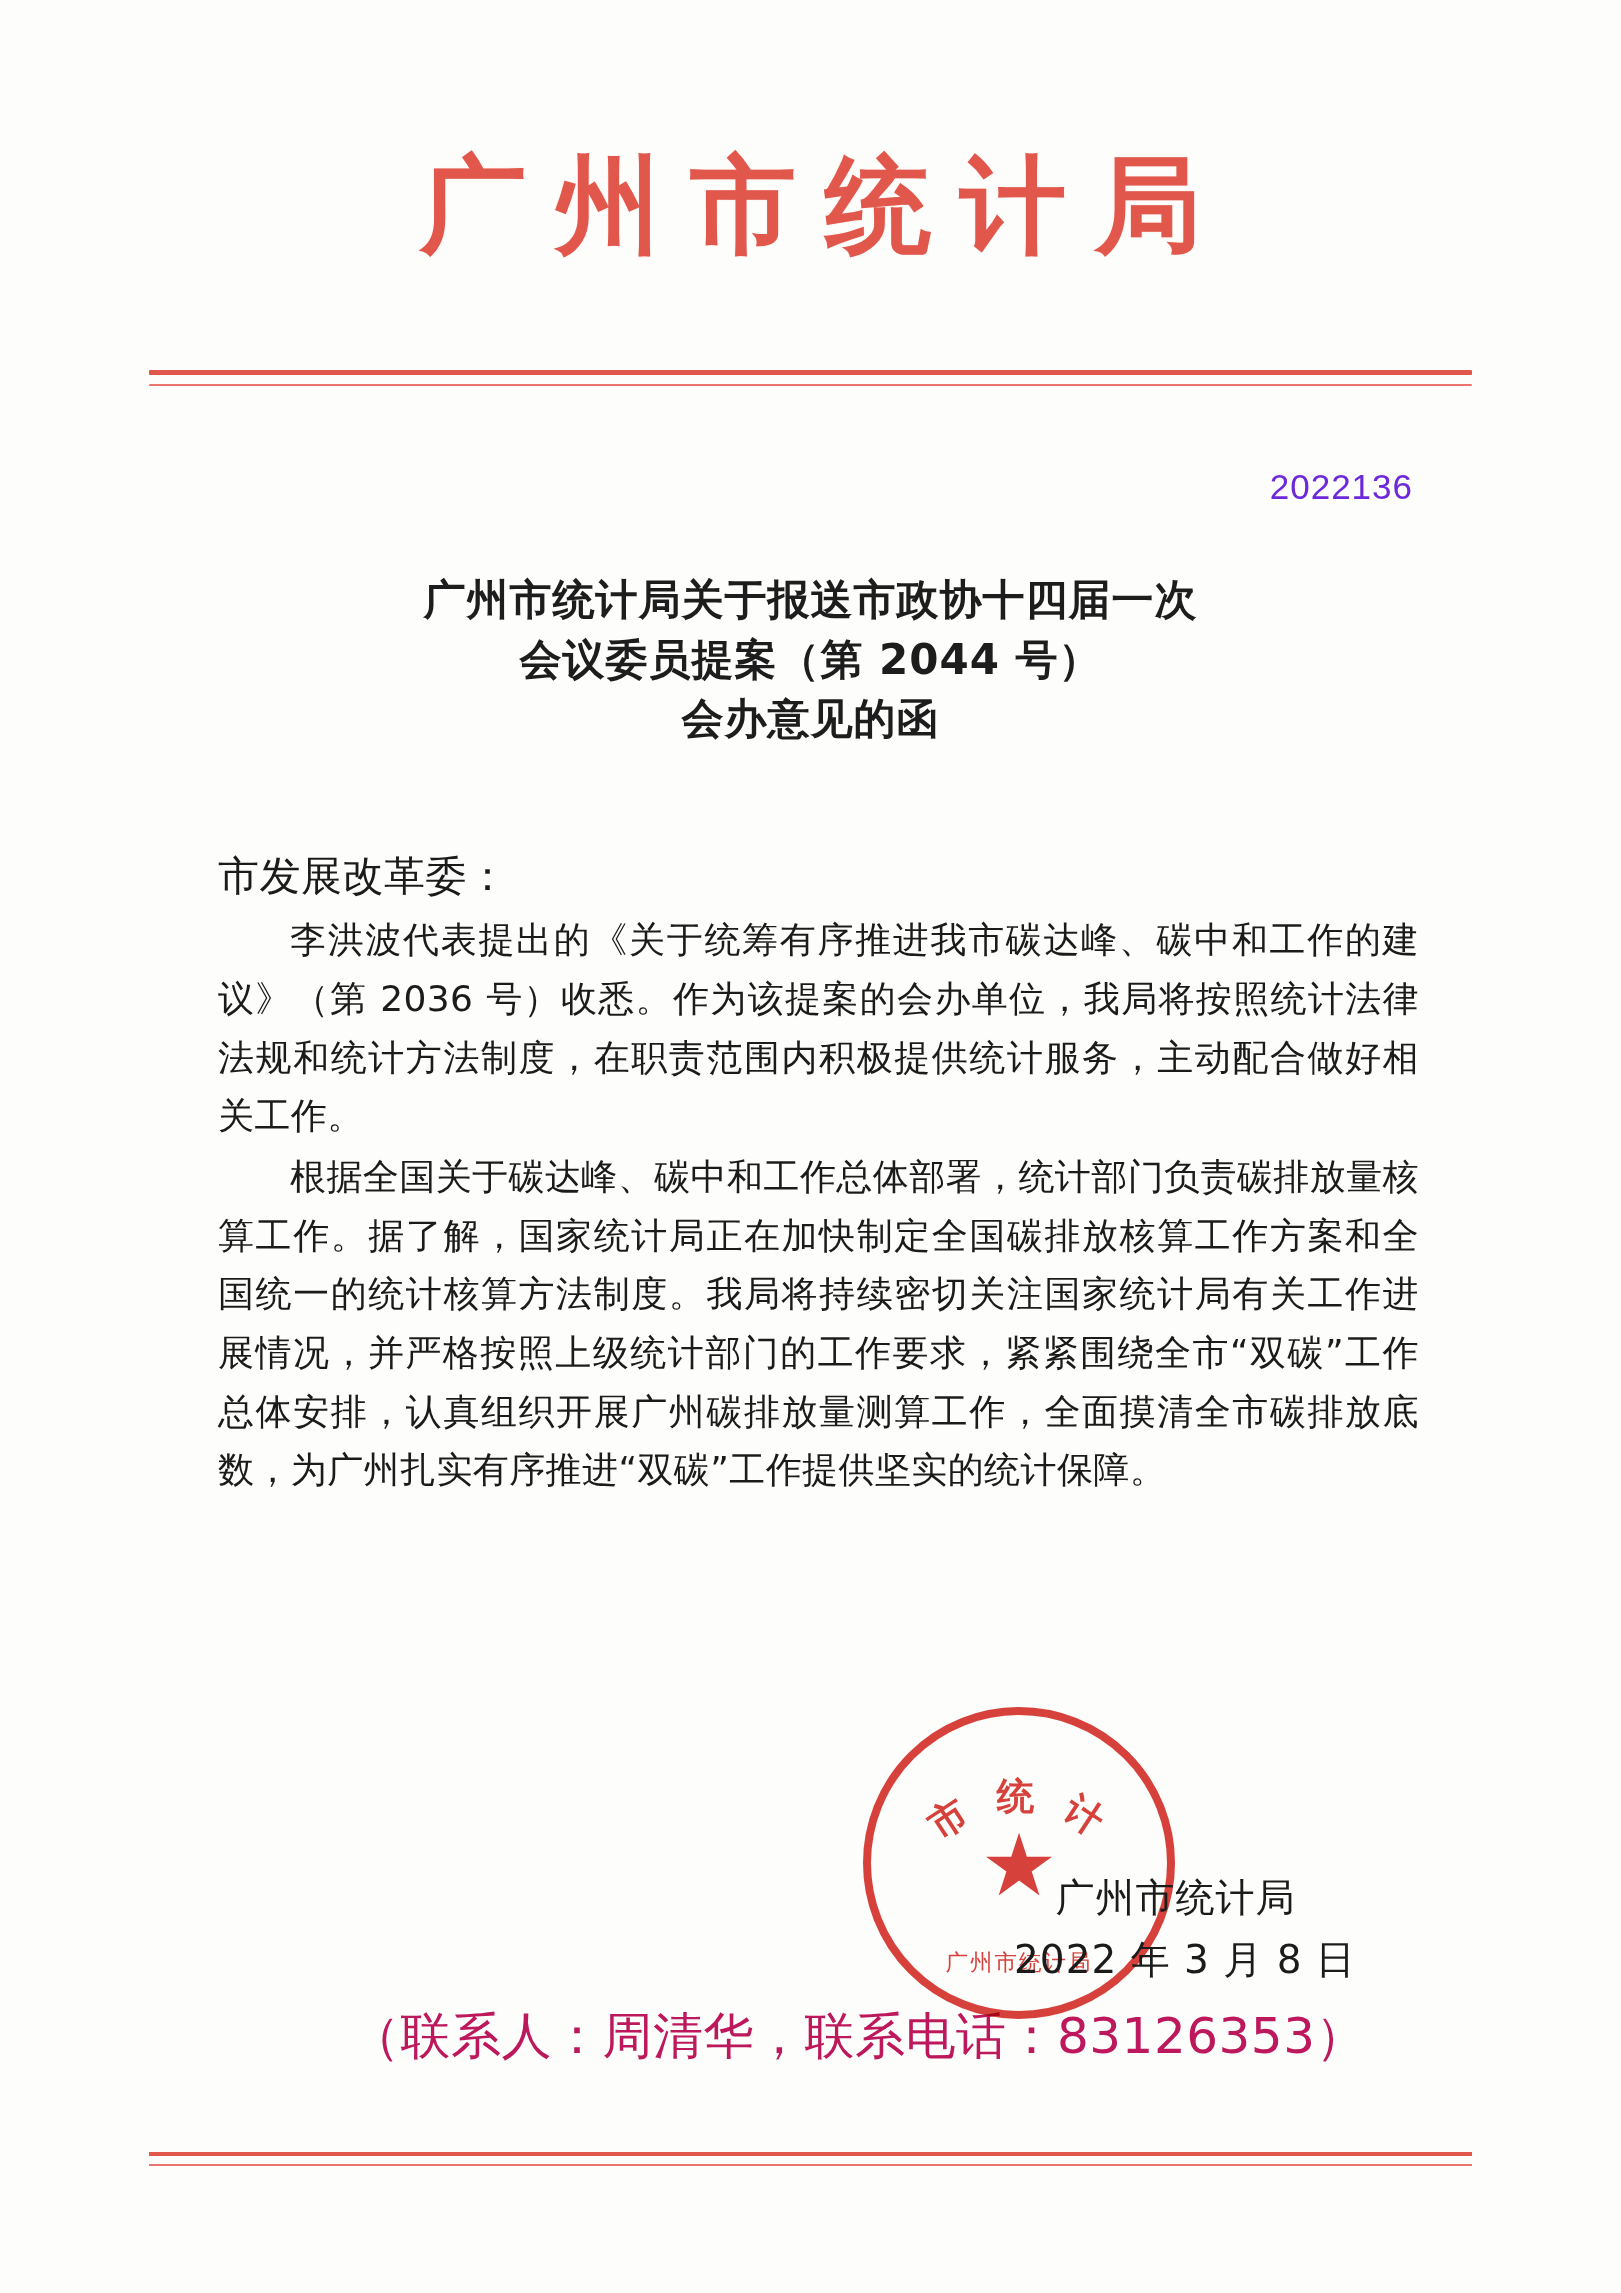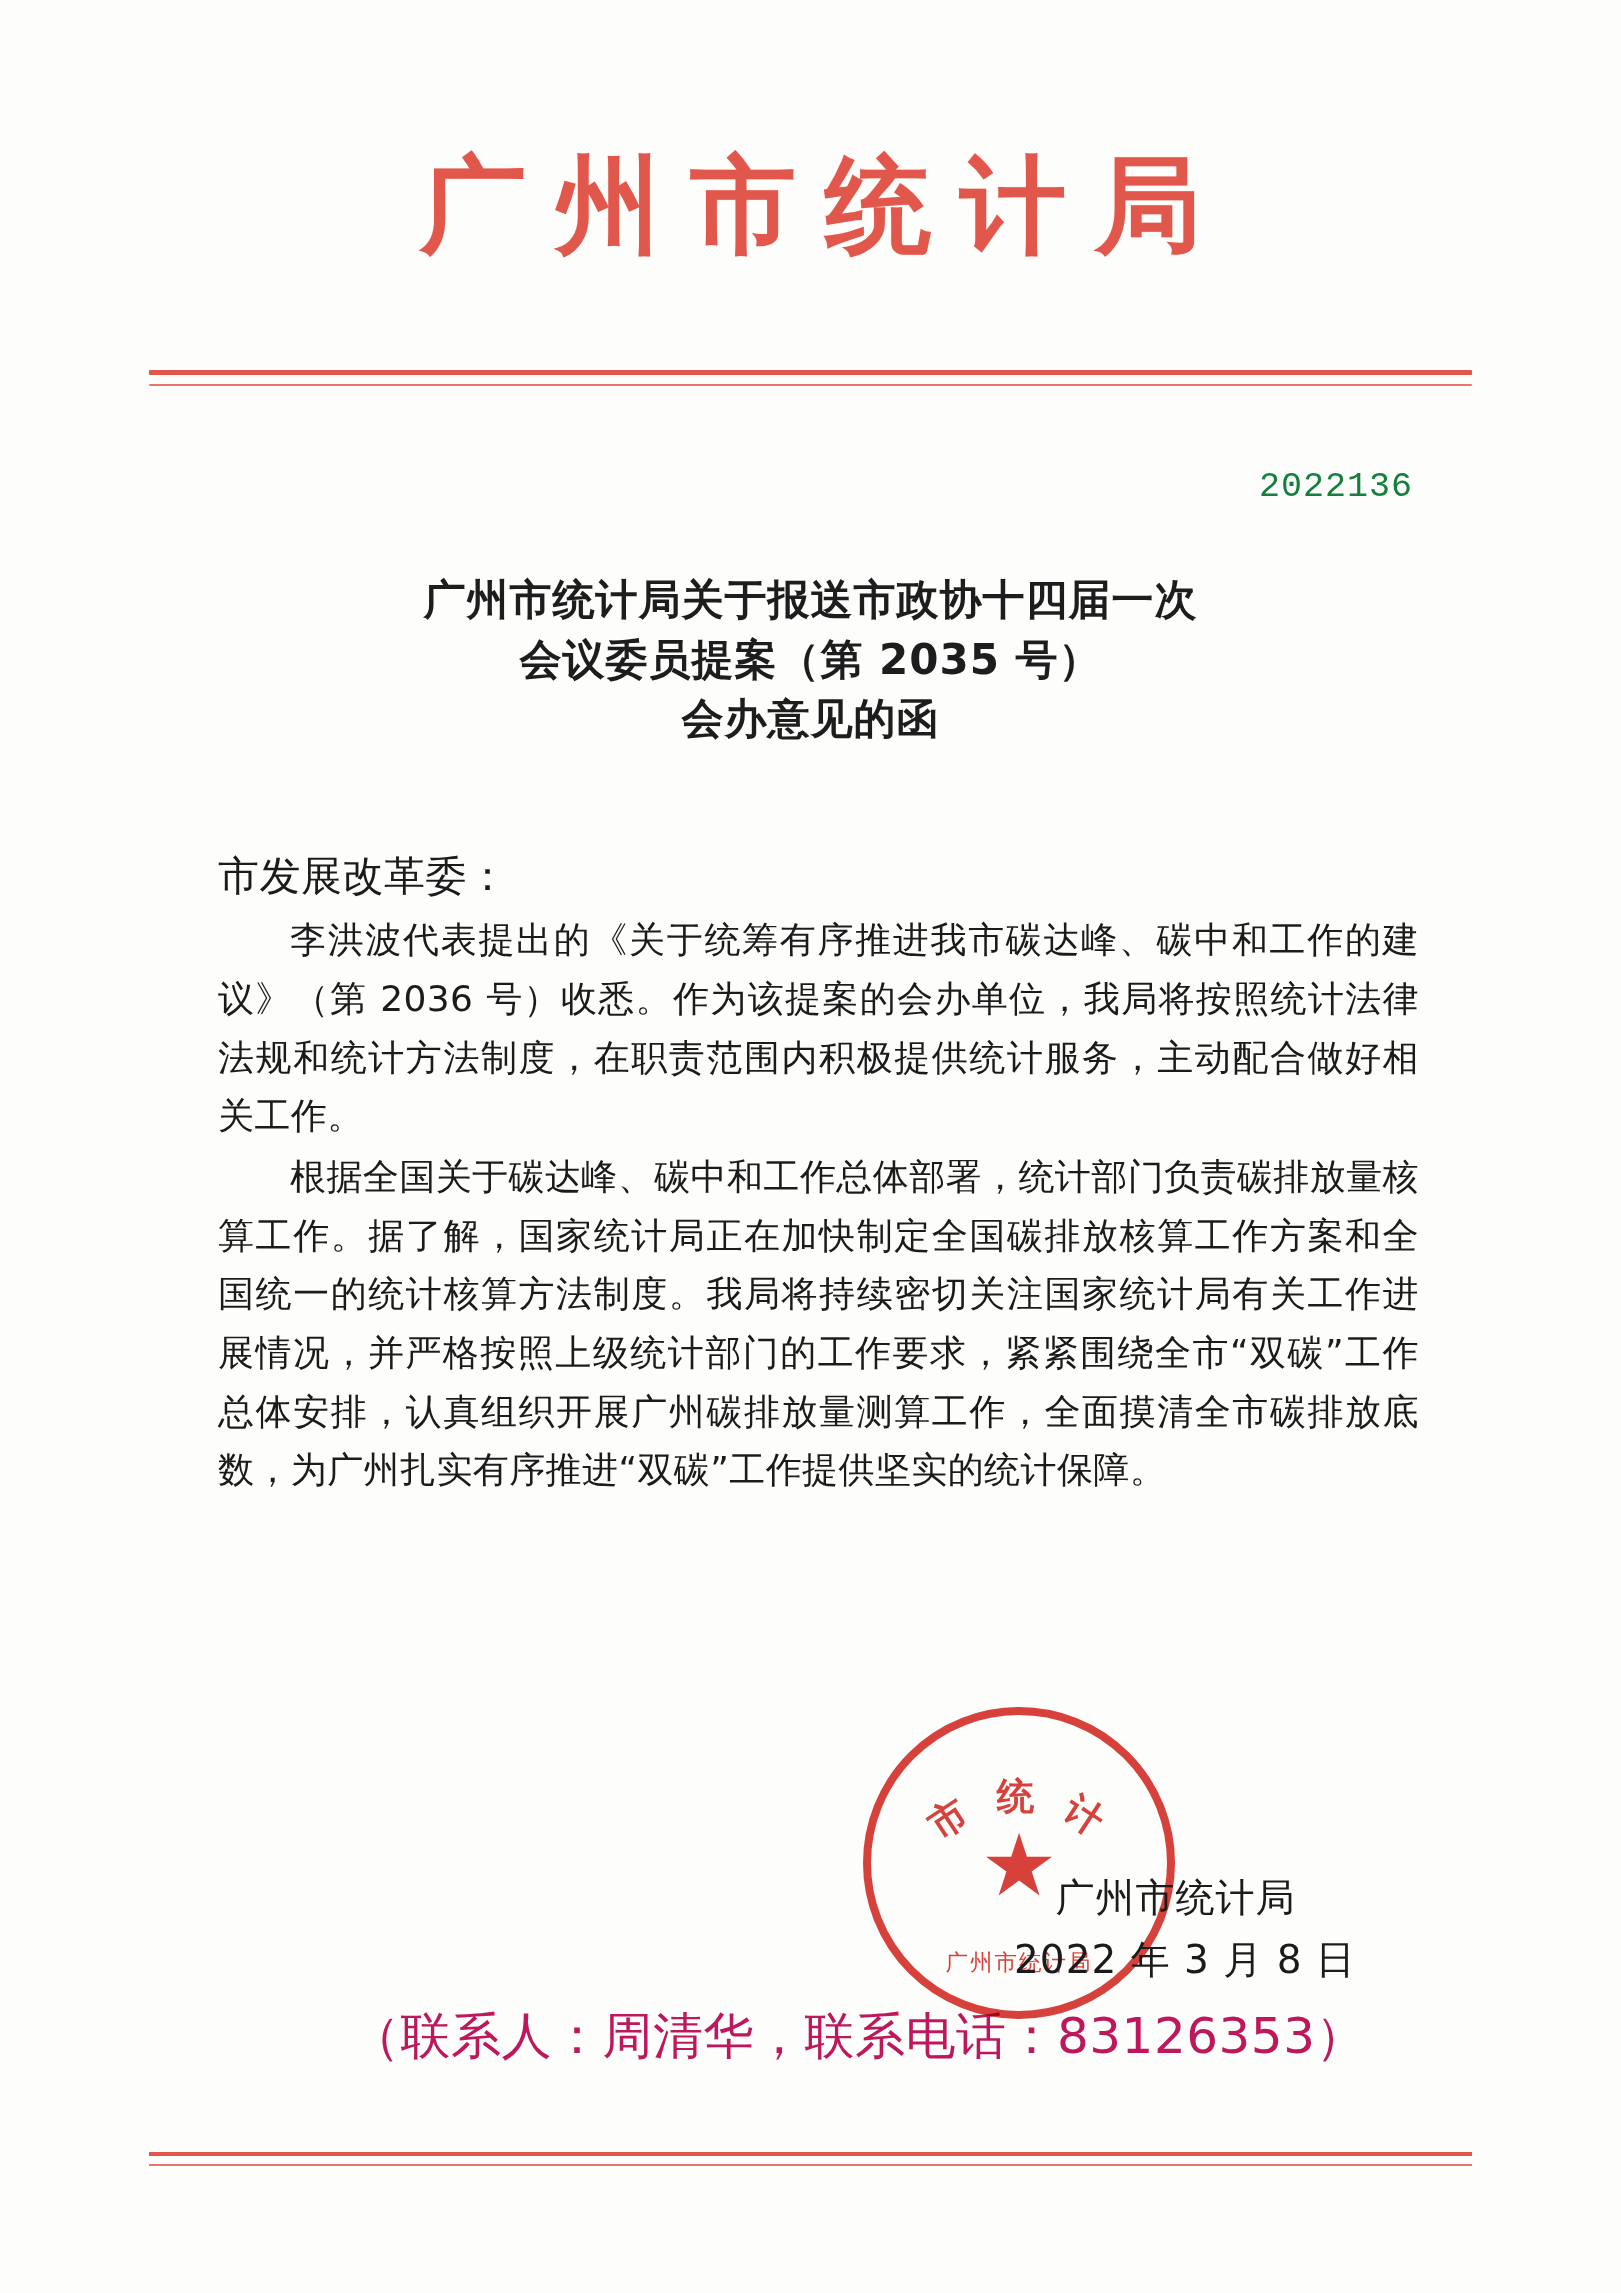--- a/index.html
+++ b/index.html
@@ -57,23 +57,23 @@
     height: 2px;
     background: #e9756c;
   }
 
   
   .doc-number {
     position: absolute;
     right: 208px;
     top: 467px;
     font-size: 35px;
-    color: #15803d;
+    color: #6d28d9;
     letter-spacing: 1px;
-    font-family: Liberation Mono, monospace;
+    font-family: Liberation Sans, sans-serif;
   }
 
   
   .doc-title {
     position: absolute;
     left: 176px;
     right: 176px;
     top: 570px;
     text-align: center;
   }
@@ -220,21 +220,21 @@
   <div class="masthead">
     <div class="masthead-title">广州市统计局</div>
   </div>
   <div class="masthead-rule"></div>
   <div class="masthead-rule thin"></div>
 
   <div class="doc-number">2022136</div>
 
   <div class="doc-title">
     <div class="doc-title-line">广州市统计局关于报送市政协十四届一次</div>
-    <div class="doc-title-line">会议委员提案（第 2035 号）</div>
+    <div class="doc-title-line">会议委员提案（第 2044 号）</div>
     <div class="doc-title-line">会办意见的函</div>
   </div>
 
   <div class="body-block">
     <div class="addressee">市发展改革委：</div>
     <div class="para">李洪波代表提出的《关于统筹有序推进我市碳达峰、碳中和工作的建议》（第 2036 号）收悉。作为该提案的会办单位，我局将按照统计法律法规和统计方法制度，在职责范围内积极提供统计服务，主动配合做好相关工作。</div>
     <div class="para">根据全国关于碳达峰、碳中和工作总体部署，统计部门负责碳排放量核算工作。据了解，国家统计局正在加快制定全国碳排放核算工作方案和全国统一的统计核算方法制度。我局将持续密切关注国家统计局有关工作进展情况，并严格按照上级统计部门的工作要求，紧紧围绕全市“双碳”工作总体安排，认真组织开展广州碳排放量测算工作，全面摸清全市碳排放底数，为广州扎实有序推进“双碳”工作提供坚实的统计保障。</div>
   </div>
 
   <div class="seal">

